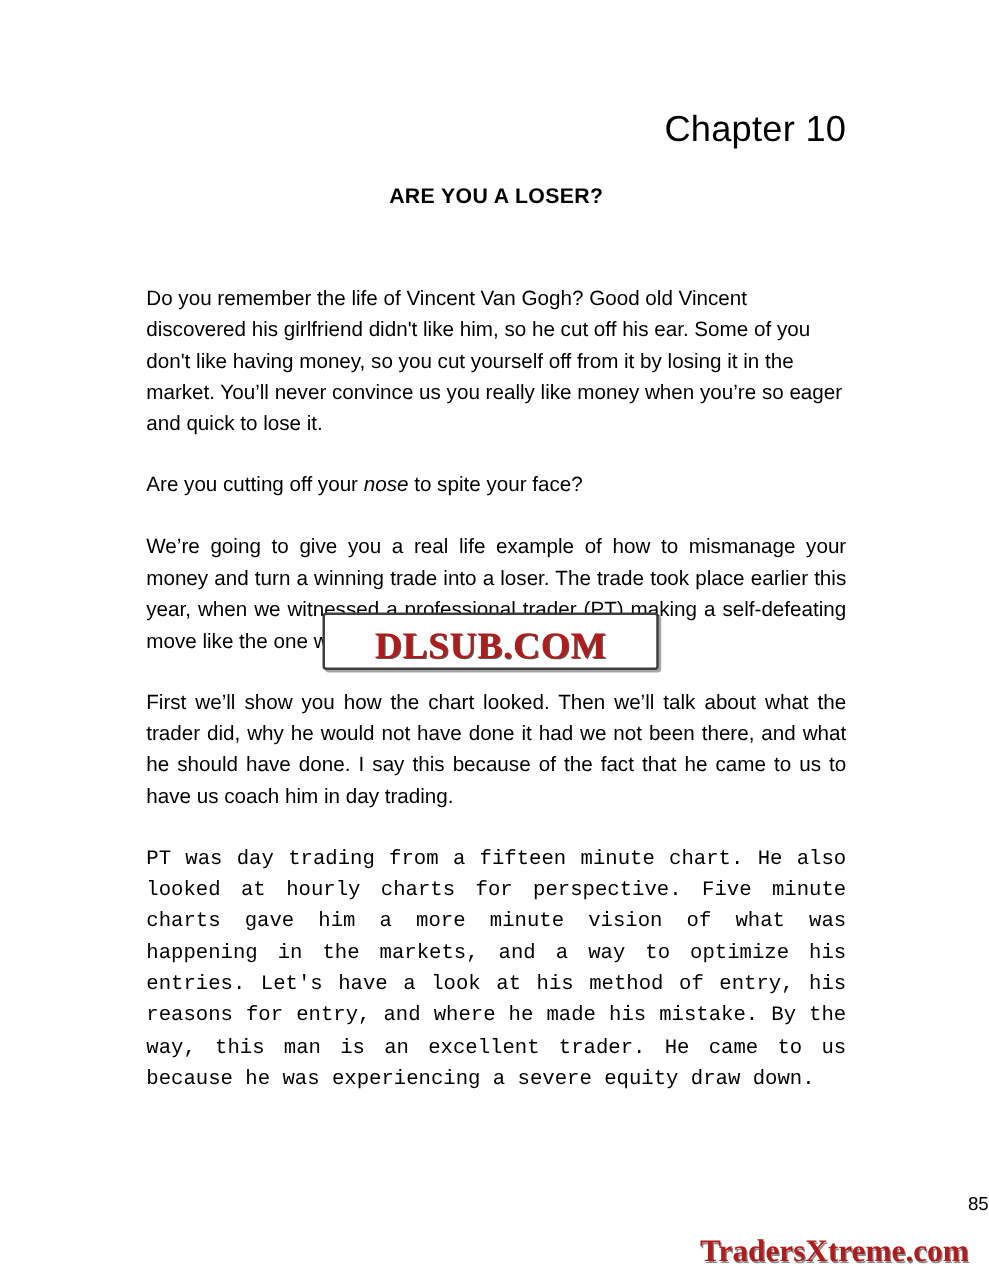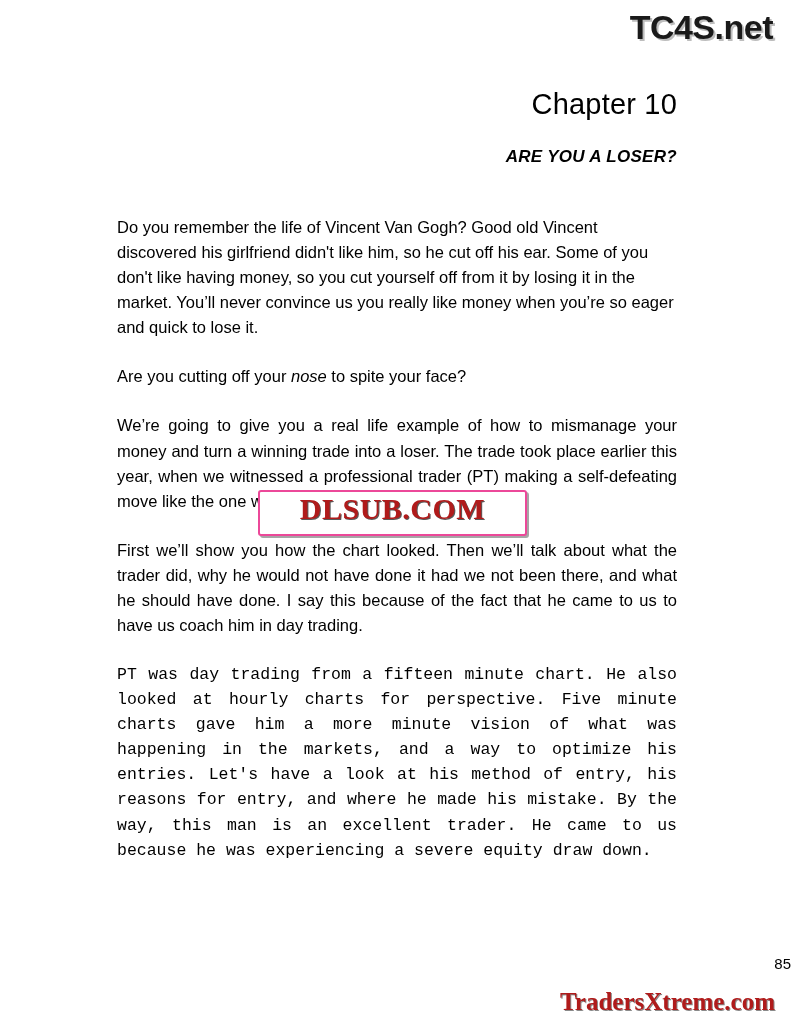--- a/index.html
+++ b/index.html
@@ -49,24 +49,23 @@
     font-size: 29px;
     font-weight: normal;
     text-align: right;
     margin: 0 0 26px 0;
     letter-spacing: 0.2px;
   }
 
   .chapter-subtitle {
     font-size: 17px;
     font-weight: bold;
-    text-align: right;
-    margin: 0 0 48px 0;
+    text-align: center;
+    margin: 0 0 60px 0;
     letter-spacing: 0.3px;
-    font-style: italic;
   }
 
   p.para {
     font-size: 16.5px;
     line-height: 1.52;
     margin: 0 0 24px 0;
     text-align: justify;
     text-justify: inter-word;
   }
   p.para.last {
@@ -81,24 +80,24 @@
   }
 
   
   .center-watermark {
     position: absolute;
     left: 258px;
     top: 490px;
     width: 265px;
     height: 42px;
     background: #ffffff;
-    border: 2px solid #ec4899;
+    border: 2px solid #404040;
     border-radius: 3px;
     display: flex;
-    align-items: flex-start;
+    align-items: flex-end;
     justify-content: center;
     box-shadow: 2px 2px 0 rgba(0,0,0,0.35);
   }
   .center-watermark .wm-text {
     font-family: "Liberation Serif", serif;
     font-size: 30px;
     font-weight: bold;
     color: #b01b1b;
     letter-spacing: 0.5px;
     text-shadow: 1px 1px 0 #5a5a5a;
@@ -126,21 +125,20 @@
     color: #b01b1b;
     text-shadow: 1px 1px 0 #8a8a8a;
     white-space: nowrap;
   }
 </style>
 </head>
 <body>
 
 <div class="page">
 
-  <div class="site-mark">TC4S.net</div>
 
   <div class="content">
 
     <h1 class="chapter-title">Chapter 10</h1>
 
     <h2 class="chapter-subtitle">ARE YOU A LOSER?</h2>
 
     <p class="para nojust">Do you remember the life of Vincent Van Gogh?  Good old Vincent discovered his girlfriend didn't like him, so he cut off his ear.  Some of you don't like having money, so you cut yourself off from it by losing it in the market.  You’ll never convince us you really like money when you’re so eager and quick to lose it.</p>
 
     <p class="para nojust"><span>Are you cutting off your </span><span class="ital">nose</span><span> to spite your face?</span></p>

